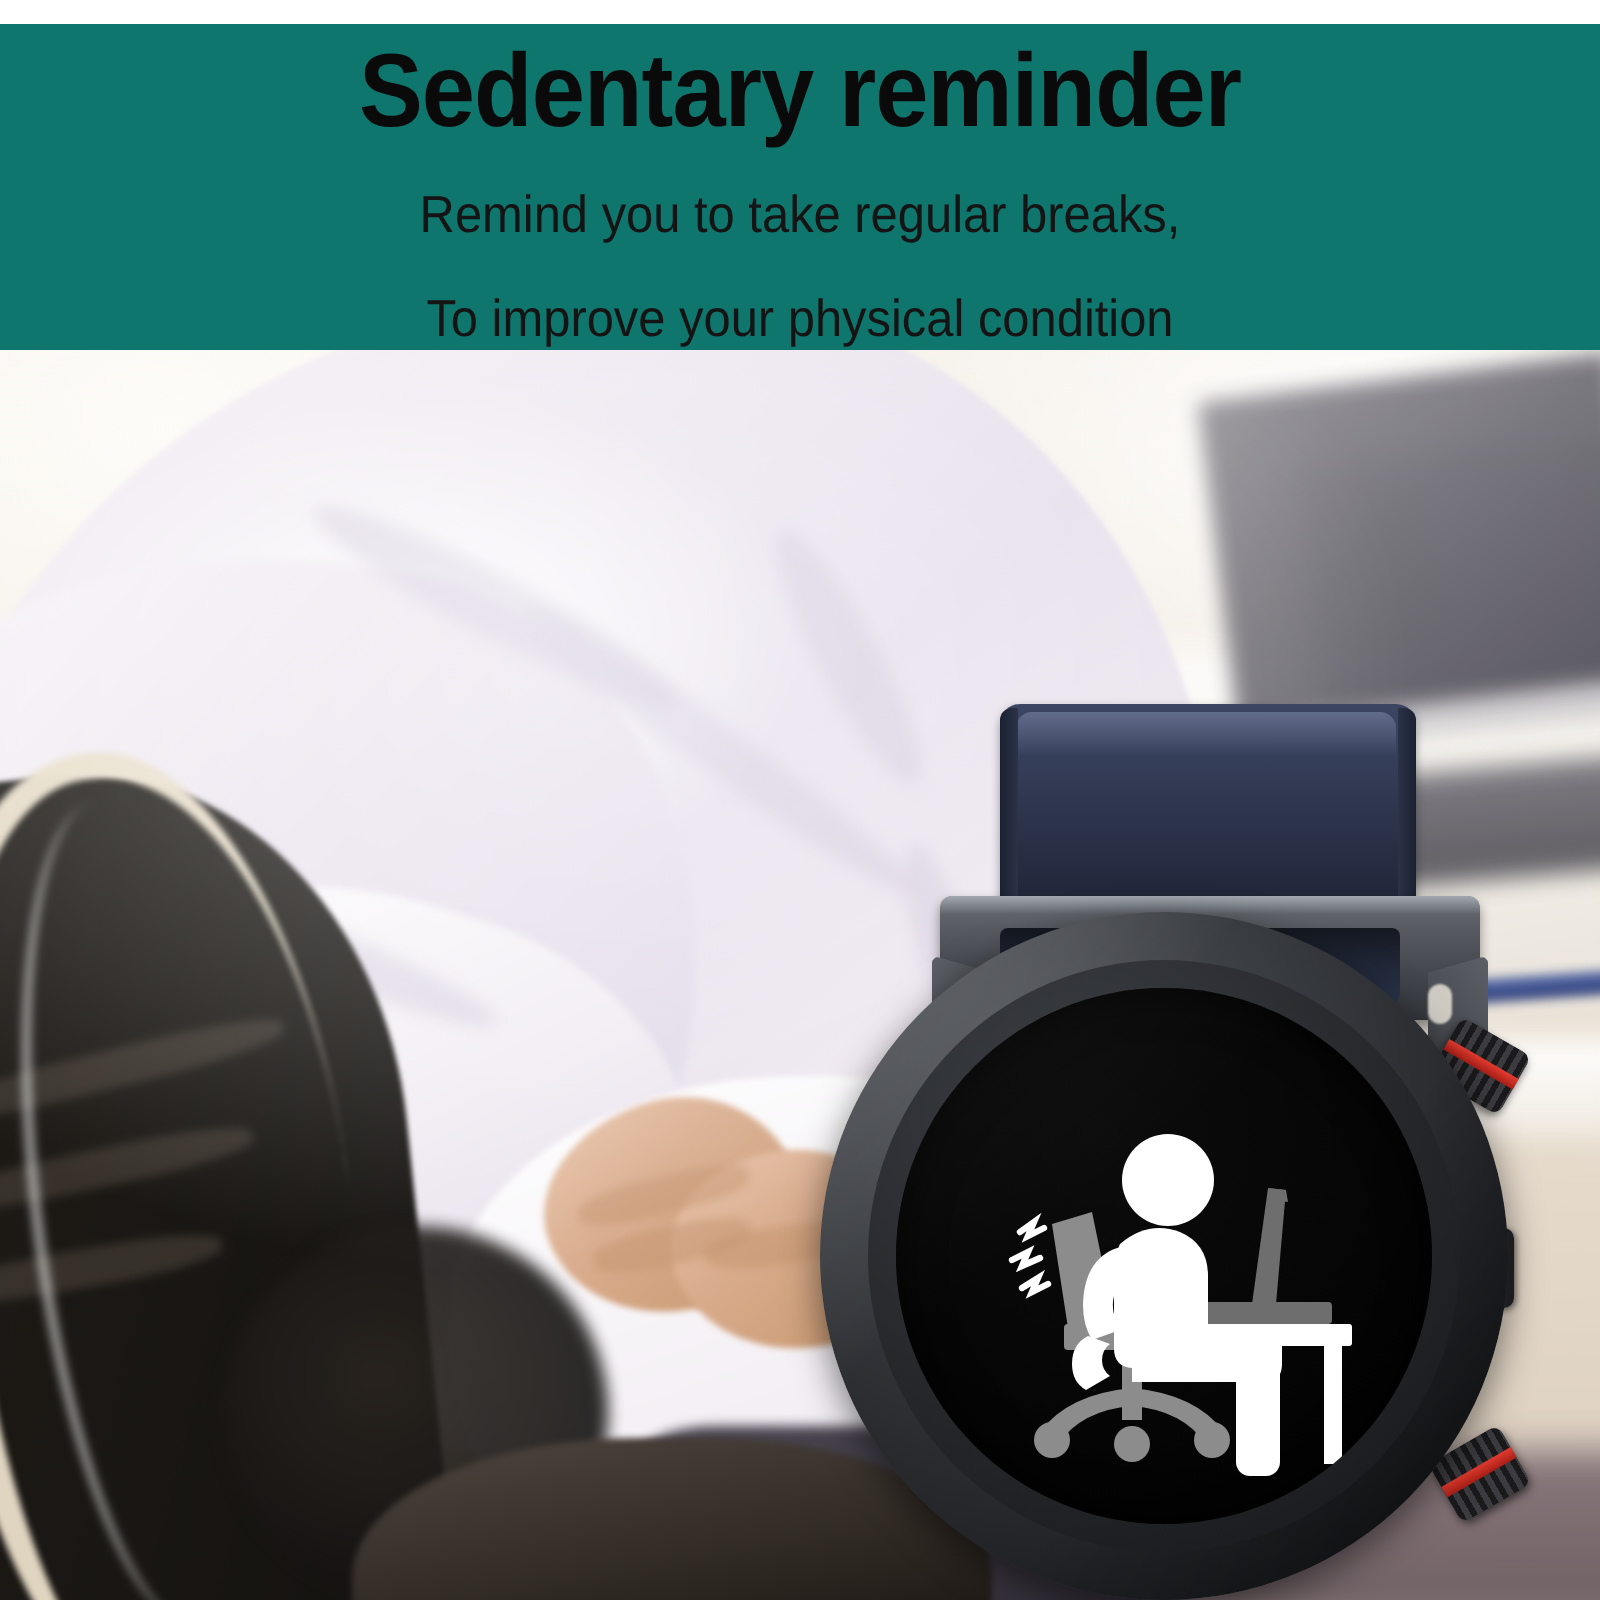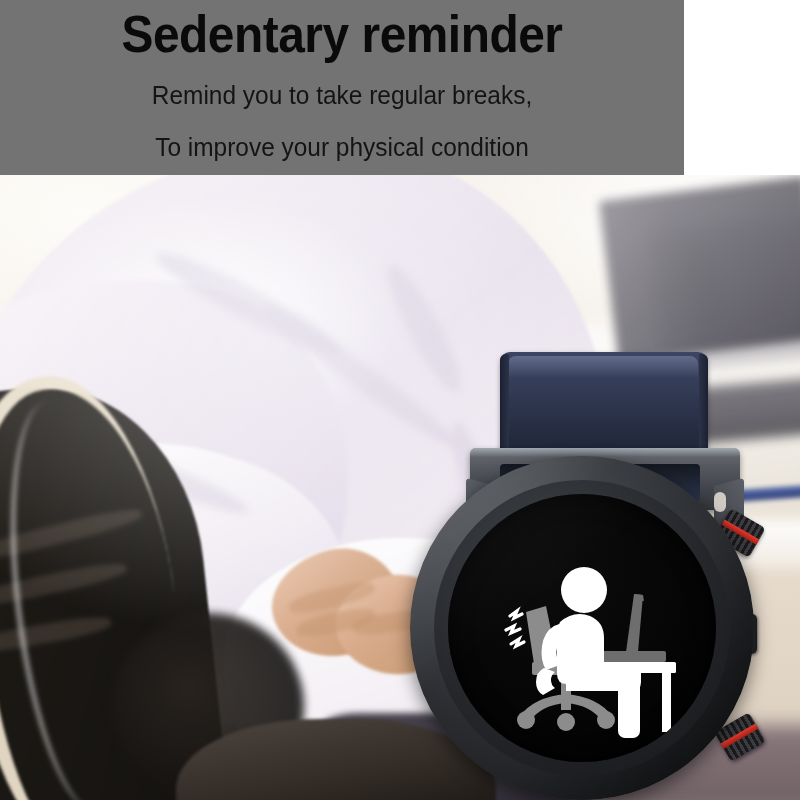--- a/index.html
+++ b/index.html
@@ -6,22 +6,22 @@
   html, body {
     width:800px; height:800px;
     background:#ffffff;
     font-family:"Liberation Sans", sans-serif;
     overflow:hidden;
   }
   #root { position:relative; width:800px; height:800px; background:#fff; }
 
   
   .header {
-    position:absolute; left:0; top:0; width:684px; height:175px;
-    background:#737373; text-align:center;
+    position:absolute; left:0; top:12px; width:800px; height:175px;
+    background:#0f766e; text-align:center;
   }
   .title {
     font-size:52px; font-weight:bold; color:#0a0a0a;
     letter-spacing:-0.5px; line-height:1;
     transform:scaleX(0.92); transform-origin:center top;
     padding-top:8px; white-space:nowrap;
   }
   .subline {
     font-size:26px; font-weight:normal; color:#141414;
     line-height:1; white-space:nowrap;

